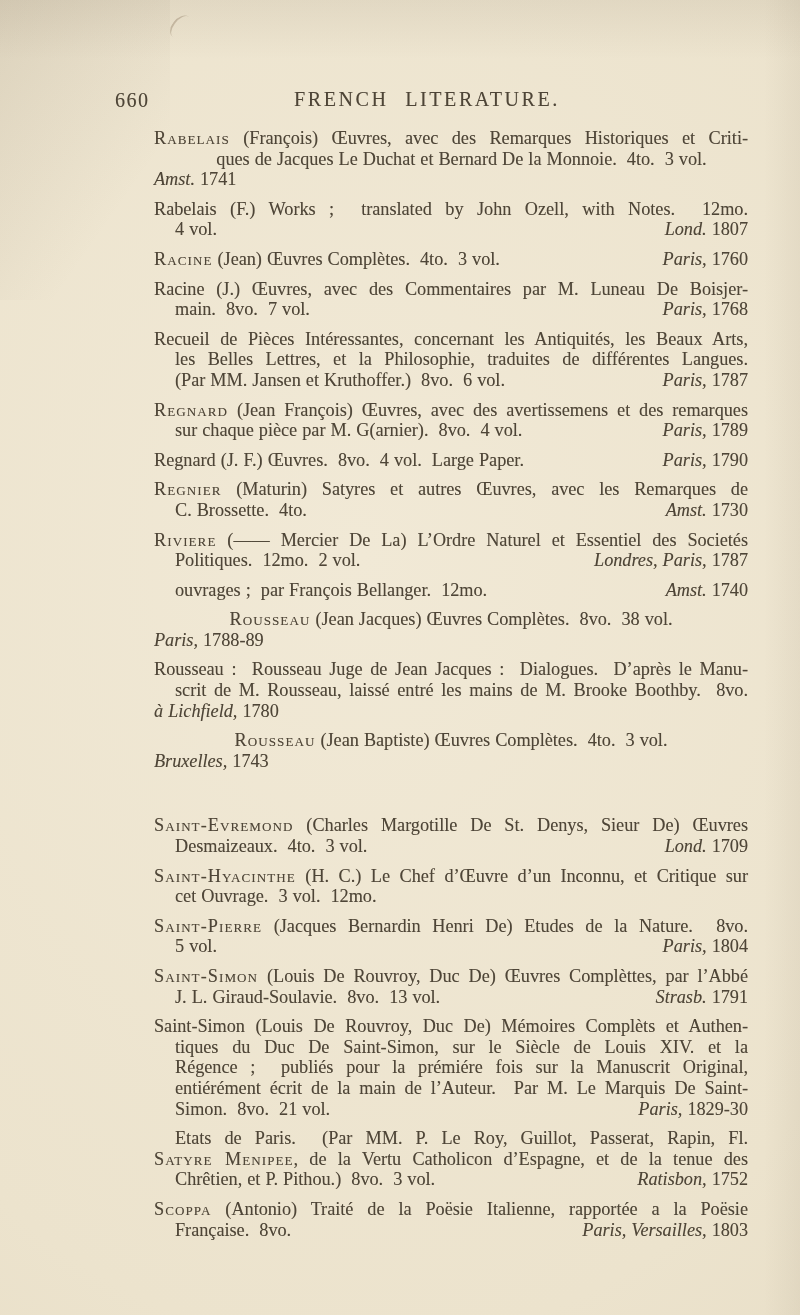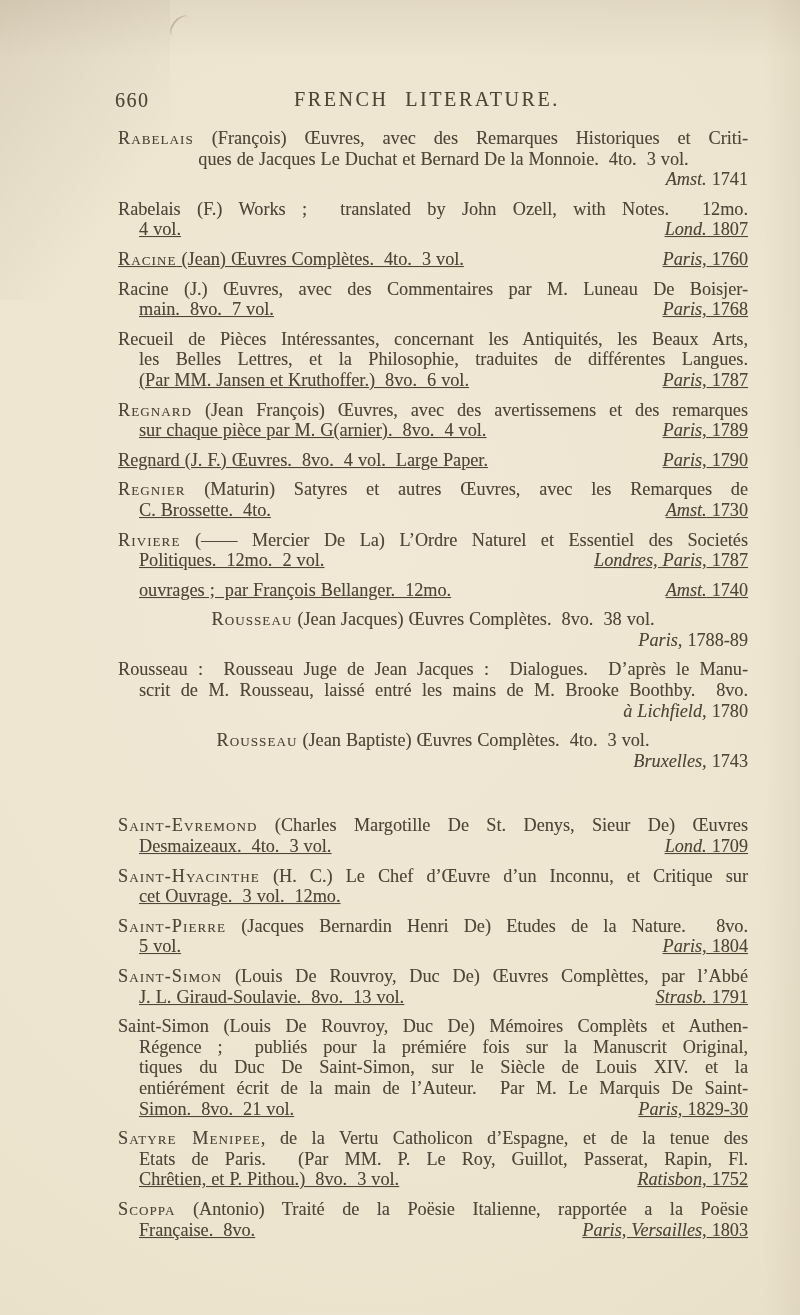--- a/index.html
+++ b/index.html
@@ -21,26 +21,26 @@
     transform:rotate(36deg);}
   .pagehead{position:absolute;top:86px;left:118px;width:618px;height:26px;
     font-size:20px;line-height:26px;}
   .pagenum{position:absolute;left:-3px;top:1px;letter-spacing:1.5px;}
   .runhead{display:block;text-align:center;letter-spacing:2.6px;word-spacing:9px;}
   .entries{position:absolute;top:128px;left:118px;width:630px;
     font-size:18.2px;}
   .entry{margin-top:9px;}
   .entry:first-child{margin-top:0;}
   .entry.section-break{margin-top:44px;}
-  .line{line-height:20.6px;min-height:20.6px;white-space:pre-wrap;word-spacing:0.5px;}
+  .line{line-height:20.6px;min-height:20.6px;white-space:pre-wrap;word-spacing:0.5px;margin-left:36px;}
   .line.indent{padding-left:21px;}
   .line.justify{text-align:justify;text-align-last:justify;}
   .line.left{text-align:center;}
-  .line.right{text-align:right;}
-  .line.flex{display:flex;justify-content:space-between;align-items:flex-end;text-decoration:underline;}
+  .line.right{text-align:left;}
+  .line.flex{display:flex;justify-content:space-between;align-items:flex-end;}
   .line.flex .imprint{flex-shrink:0;padding-left:12px;}
   .sc{font-variant:small-caps;letter-spacing:1.1px;}
   .it{font-style:italic;}
   .entries,.pagehead{text-shadow:0.2px 0.2px 0.4px rgba(78,69,55,0.35);}
 </style>
 </head>
 <body>
 
 <div class="shade-top"></div>
 <div class="shade-corner"></div>
@@ -116,27 +116,27 @@
     <div class="entry">
       <div class="line justify"><span class="sc">Saint-Pierre</span><span> (Jacques Bernardin Henri De) Etudes de la Nature.  8vo.</span></div>
       <div class="line flex indent"><span><span>5 vol.</span></span><span class="imprint"><span class="it">Paris,</span><span> 1804</span></span></div>
     </div>
     <div class="entry">
       <div class="line justify"><span class="sc">Saint-Simon</span><span> (Louis De Rouvroy, Duc De) Œuvres Complèttes, par l’Abbé</span></div>
       <div class="line flex indent"><span><span>J. L. Giraud-Soulavie.  8vo.  13 vol.</span></span><span class="imprint"><span class="it">Strasb.</span><span> 1791</span></span></div>
     </div>
     <div class="entry">
       <div class="line justify"><span>Saint-Simon (Louis De Rouvroy, Duc De) Mémoires Complèts et Authen-</span></div>
+      <div class="line justify indent"><span>tiques du Duc De Saint-Simon, sur le Siècle de Louis XIV. et la</span></div>
       <div class="line justify indent"><span>Régence ;  publiés pour la prémiére fois sur la Manuscrit Original,</span></div>
-      <div class="line justify indent"><span>tiques du Duc De Saint-Simon, sur le Siècle de Louis XIV. et la</span></div>
       <div class="line justify indent"><span>entiérément écrit de la main de l’Auteur.  Par M. Le Marquis De Saint-</span></div>
       <div class="line flex indent"><span><span>Simon.  8vo.  21 vol.</span></span><span class="imprint"><span class="it">Paris,</span><span> 1829-30</span></span></div>
     </div>
     <div class="entry">
+      <div class="line justify indent"><span>Etats de Paris.  (Par MM. P. Le Roy, Guillot, Passerat, Rapin, Fl.</span></div>
       <div class="line justify"><span class="sc">Satyre Menipee</span><span>, de la Vertu Catholicon d’Espagne, et de la tenue des</span></div>
-      <div class="line justify indent"><span>Etats de Paris.  (Par MM. P. Le Roy, Guillot, Passerat, Rapin, Fl.</span></div>
       <div class="line flex indent"><span><span>Chrêtien, et P. Pithou.)  8vo.  3 vol.</span></span><span class="imprint"><span class="it">Ratisbon,</span><span> 1752</span></span></div>
     </div>
     <div class="entry">
       <div class="line justify"><span class="sc">Scoppa</span><span> (Antonio) Traité de la Poësie Italienne, rapportée a la Poësie</span></div>
       <div class="line flex indent"><span><span>Française.  8vo.</span></span><span class="imprint"><span class="it">Paris, Versailles,</span><span> 1803</span></span></div>
     </div>
   </div>
 
 </body></html>

